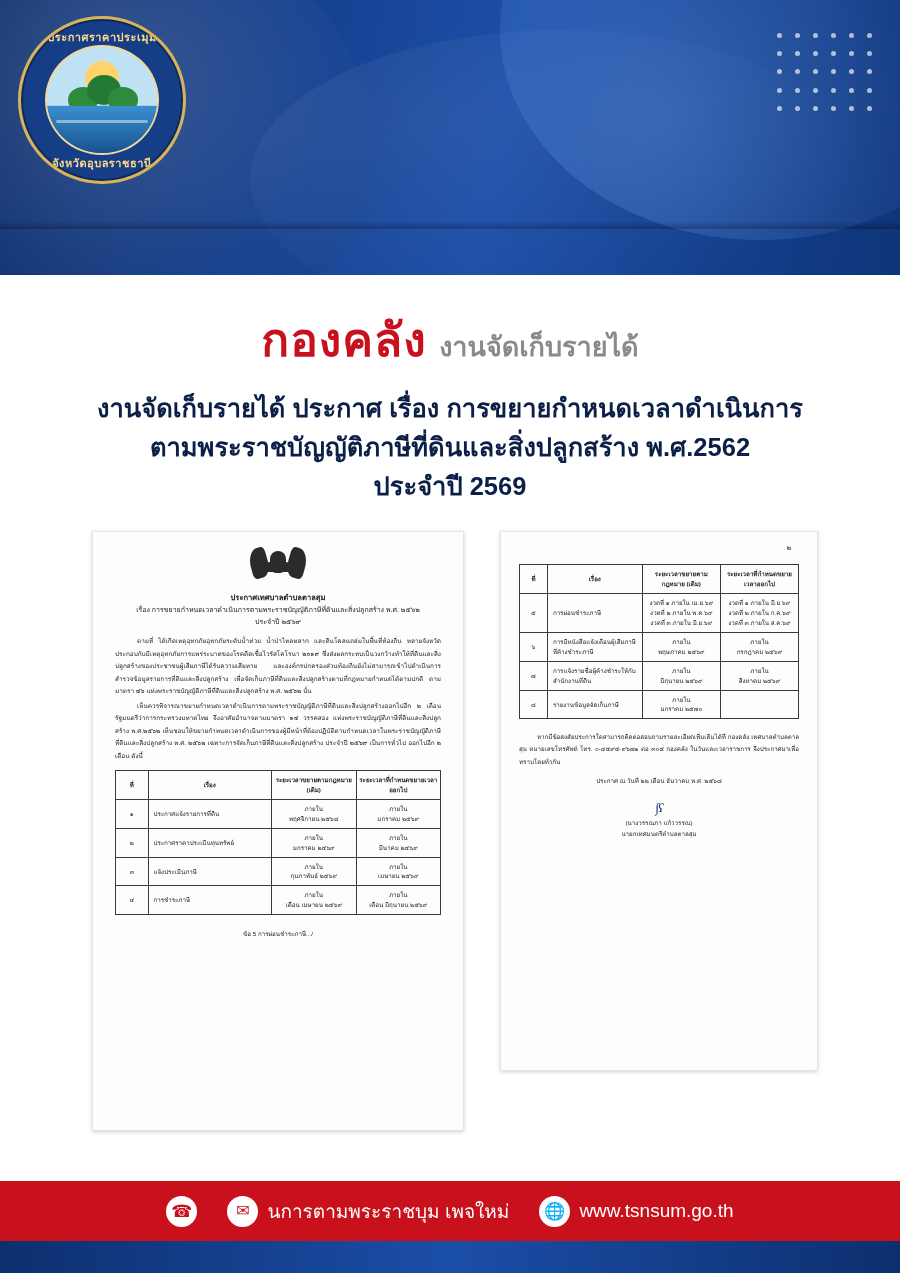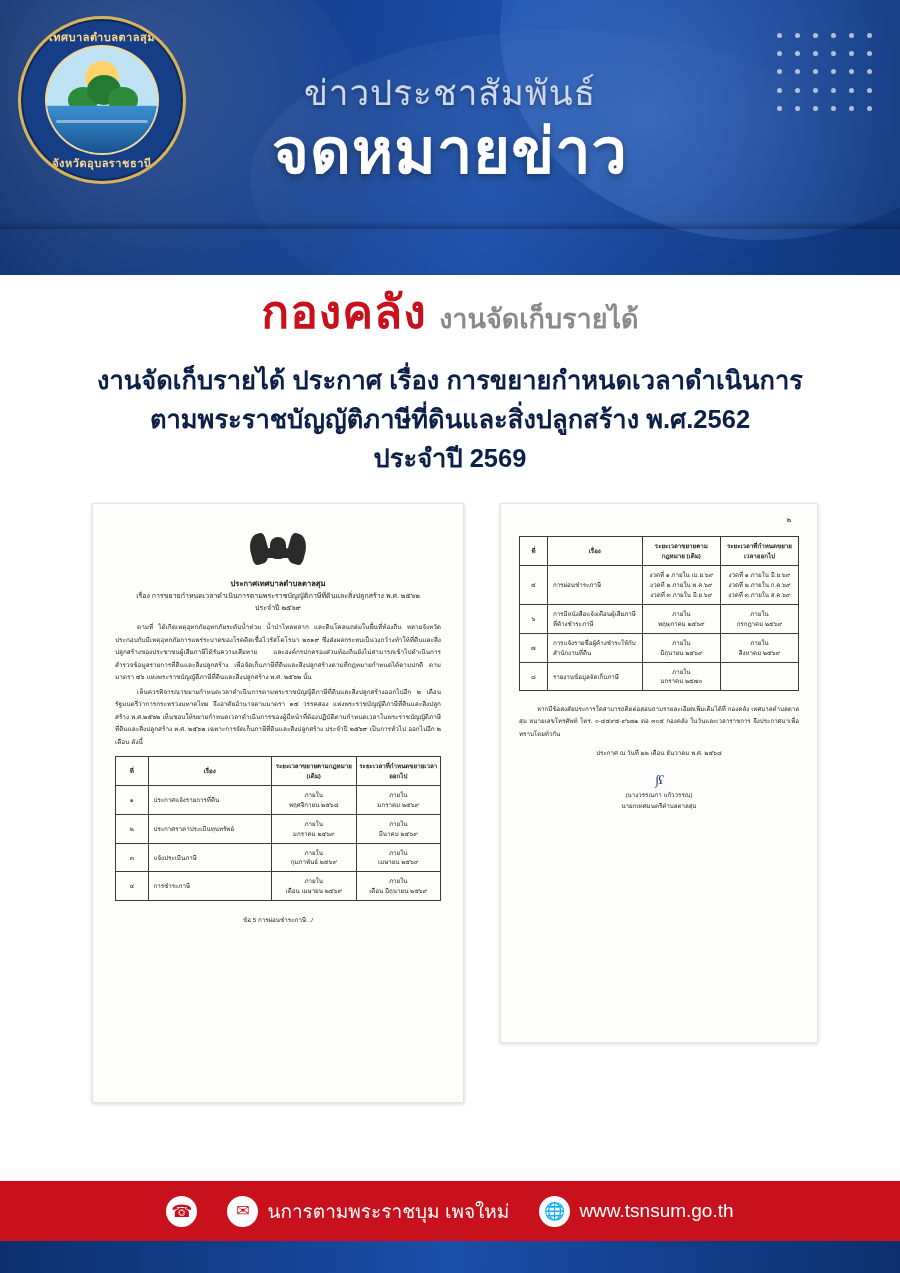--- a/index.html
+++ b/index.html
@@ -117,21 +117,21 @@
   .red-bar span {
     color: #f4d2d4; font-size: 21px;
   }
   .red-bar-shadow {
     position: absolute; left: 0; right: 0; bottom: 46px; height: 8px;
     background: linear-gradient(rgba(0,0,0,0), rgba(0,0,0,.25));
   }
 
   
   .dept {
-    margin-top: 14px;
+    margin-top: 42px;
     text-align: center;
     line-height: 1;
   }
   .dept .main {
     color: #c8111c; font-size: 46px; font-weight: bold; letter-spacing: 1px;
   }
   .dept .sub {
     color: #8a8a8a; font-size: 27px; font-weight: bold; margin-left: 8px;
   }
 
@@ -151,21 +151,21 @@
     margin: 26px 0 0 0;
     height: 635px;
   }
   .sheet {
     position: absolute;
     background: #fdfdfb;
     color: #1b1b1b;
     box-shadow: 0 1px 4px rgba(0,0,0,.18);
     border: 1px solid #e4e4e0;
   }
-  .sheet.left { left: 92px; top: 0; width: 372px; height: 600px; padding: 28px 22px; }
+  .sheet.left { left: 92px; top: 0; width: 372px; height: 600px; padding: 14px 22px; }
   .sheet.right { left: 500px; top: 0; width: 318px; height: 540px; padding: 14px 18px; }
 
   .garuda {
     width: 54px; height: 40px; margin: 2px auto 4px auto;
     position: relative;
   }
   .garuda:before {
     content: "";
     position: absolute; left: 50%; top: 3px; transform: translateX(-50%);
     width: 16px; height: 22px; border-radius: 8px 8px 6px 6px;
@@ -272,37 +272,33 @@
       <i></i>
     <i></i>
       <i></i>
       <i></i>
       <i></i>
       <i></i>
       <i></i>
   </div>
 
   <div class="seal">
-    <div class="ring-text-top">เทศบาลตำบลตาลสุม</div>
+    <div class="ring-text-top">ประกาศราคาประเมุม</div>
     <div class="ring-text-bot">จังหวัดอุบลราชธานี</div>
     <div class="inner">
       <div class="sun"></div>
       <div class="tree">
           <b></b>
           <b></b>
           <b></b>
         </div>
       <div class="water"></div>
     </div>
   </div>
 
-  <div class="header-texts">
-    <div class="kicker">ข่าวประชาสัมพันธ์</div>
-    <div class="bigtitle">จดหมายข่าว</div>
-  </div>
 
   <div class="red-bar-shadow"></div>
 </div>
 
 <div class="dept">
   <span class="main">กองคลัง</span>
   <span class="sub">งานจัดเก็บรายได้</span>
 </div>
 
 <div class="subject">

